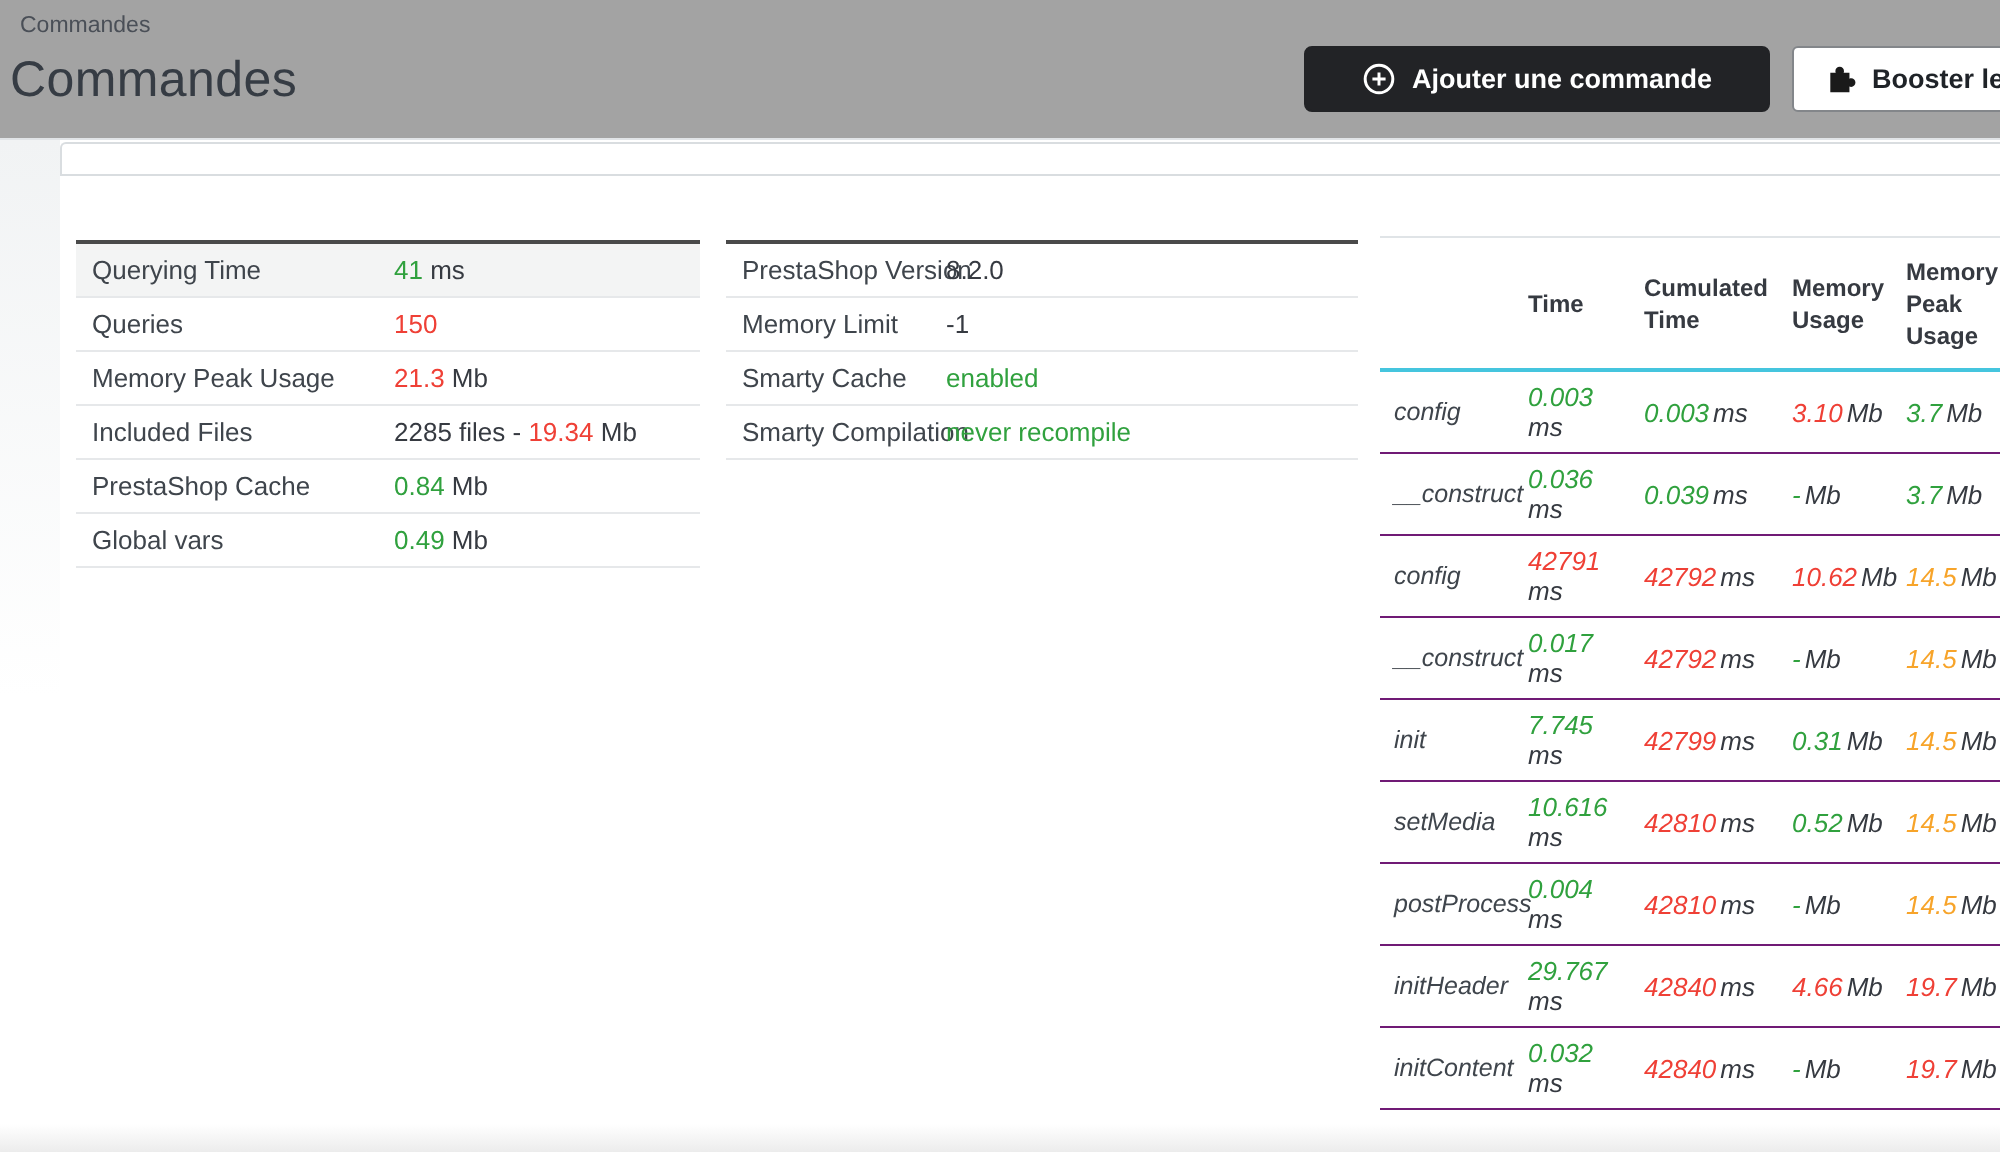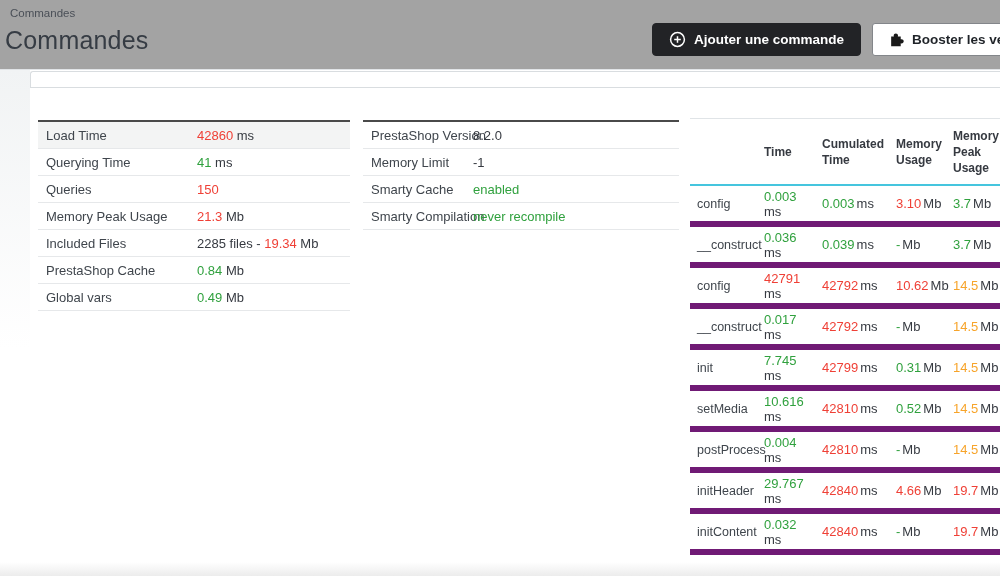--- a/index.html
+++ b/index.html
@@ -11,21 +11,21 @@
   body{font-family:"Liberation Sans",sans-serif;}
   .screen{position:relative;width:1000px;height:576px;overflow:hidden;background:#fff;}
 
   
   .header-band{position:absolute;top:0;left:0;right:0;height:70px;background:#a3a3a3;border-bottom:1px solid #e1e4e7;}
   .breadcrumb{position:absolute;top:7px;left:10px;font-size:11.5px;color:#4a4f57;text-decoration:none;cursor:pointer;}
   .page-title{position:absolute;top:26px;left:5px;font-size:25px;font-weight:400;color:#363c44;letter-spacing:.2px;}
 
   .actions{position:absolute;top:23px;left:652px;display:flex;gap:11px;align-items:center;}
   .btn{display:inline-flex;align-items:center;justify-content:center;gap:8px;height:33px;font-size:13.5px;font-weight:700;cursor:pointer;white-space:nowrap;}
-  .btn-dark{background:#222326;color:#fff;border:1px solid #222326;border-radius:4px;padding:0 16px;}
+  .btn-dark{background:#222326;color:#fff;border:1px solid #222326;border-radius:4px;padding:0 28px;}
   .btn-light{background:#fff;color:#1f2328;border:1px solid #83868a;border-radius:3px;padding:0 16px;}
   .btn svg{flex:none;}
 
   
   .left-strip{position:absolute;top:70px;left:0;width:30px;height:506px;background:linear-gradient(#f1f3f4,rgba(255,255,255,0) 55%);}
   .toolbar-strip{position:absolute;top:71px;left:30px;width:971px;height:17px;background:#fff;border:1px solid #d9dde0;border-right:none;border-radius:3px 0 0 0;}
   .bottom-fade{position:absolute;left:0;right:0;bottom:0;height:14px;background:linear-gradient(rgba(255,255,255,0),#ececec);}
 
   
   .info-table{position:absolute;top:120px;border-top:2px solid #4a4a4a;font-size:13px;}
@@ -37,21 +37,21 @@
   .t-value{position:absolute;top:50%;transform:translateY(-50%);color:var(--dark);white-space:pre;}
   .tbl-perf .t-value{left:159px;}
   .tbl-env .t-value{left:110px;}
 
   .c-r{color:var(--red);} .c-g{color:var(--green);} .c-o{color:var(--orange);} .c-d{color:var(--dark);}
 
   
   .profile-table{position:absolute;top:118px;left:690px;width:310px;border-top:1px solid #e0e4e7;font-size:13px;}
   .p-head{display:flex;align-items:center;height:67px;border-bottom:2px solid var(--teal);}
   .p-head .p-cell{font-weight:700;font-size:12px;line-height:16px;color:#363a41;}
-  .p-row{display:flex;align-items:center;height:41px;border-bottom:6px solid #701a75;}
+  .p-row{display:flex;align-items:center;height:41px;border-bottom:1px solid #701a75;font-style:italic;}
   .p-cell{flex:none;padding-right:4px;}
   .p-name{width:74px;padding-left:7px;font-size:12.5px;color:var(--label);white-space:nowrap;}
   .p-time{width:58px;line-height:15px;}
   .p-cum{width:62px;white-space:nowrap;}
   .p-mem{width:57px;white-space:nowrap;margin-left:12px;}
   .p-peak{width:59px;white-space:nowrap;}
   .pu{display:block;color:var(--dark);}
   .pu-inline{color:var(--dark);margin-left:2px;}
 </style>
 </head>
@@ -84,24 +84,20 @@
       </button>
 
     </div>
   </div>
 
   <div class="left-strip"></div>
   <div class="toolbar-strip"></div>
 
   <div class="info-table tbl-perf">
 
-      <div class="t-row">
-        <span class="t-label">Load Time</span>
-        <span class="t-value"><span></span><span class="c-r">42860</span><span> ms</span></span>
-      </div>
 
       <div class="t-row">
         <span class="t-label">Querying Time</span>
         <span class="t-value"><span></span><span class="c-g">41</span><span> ms</span></span>
       </div>
 
       <div class="t-row">
         <span class="t-label">Queries</span>
         <span class="t-value"><span></span><span class="c-r">150</span><span></span></span>
       </div>

